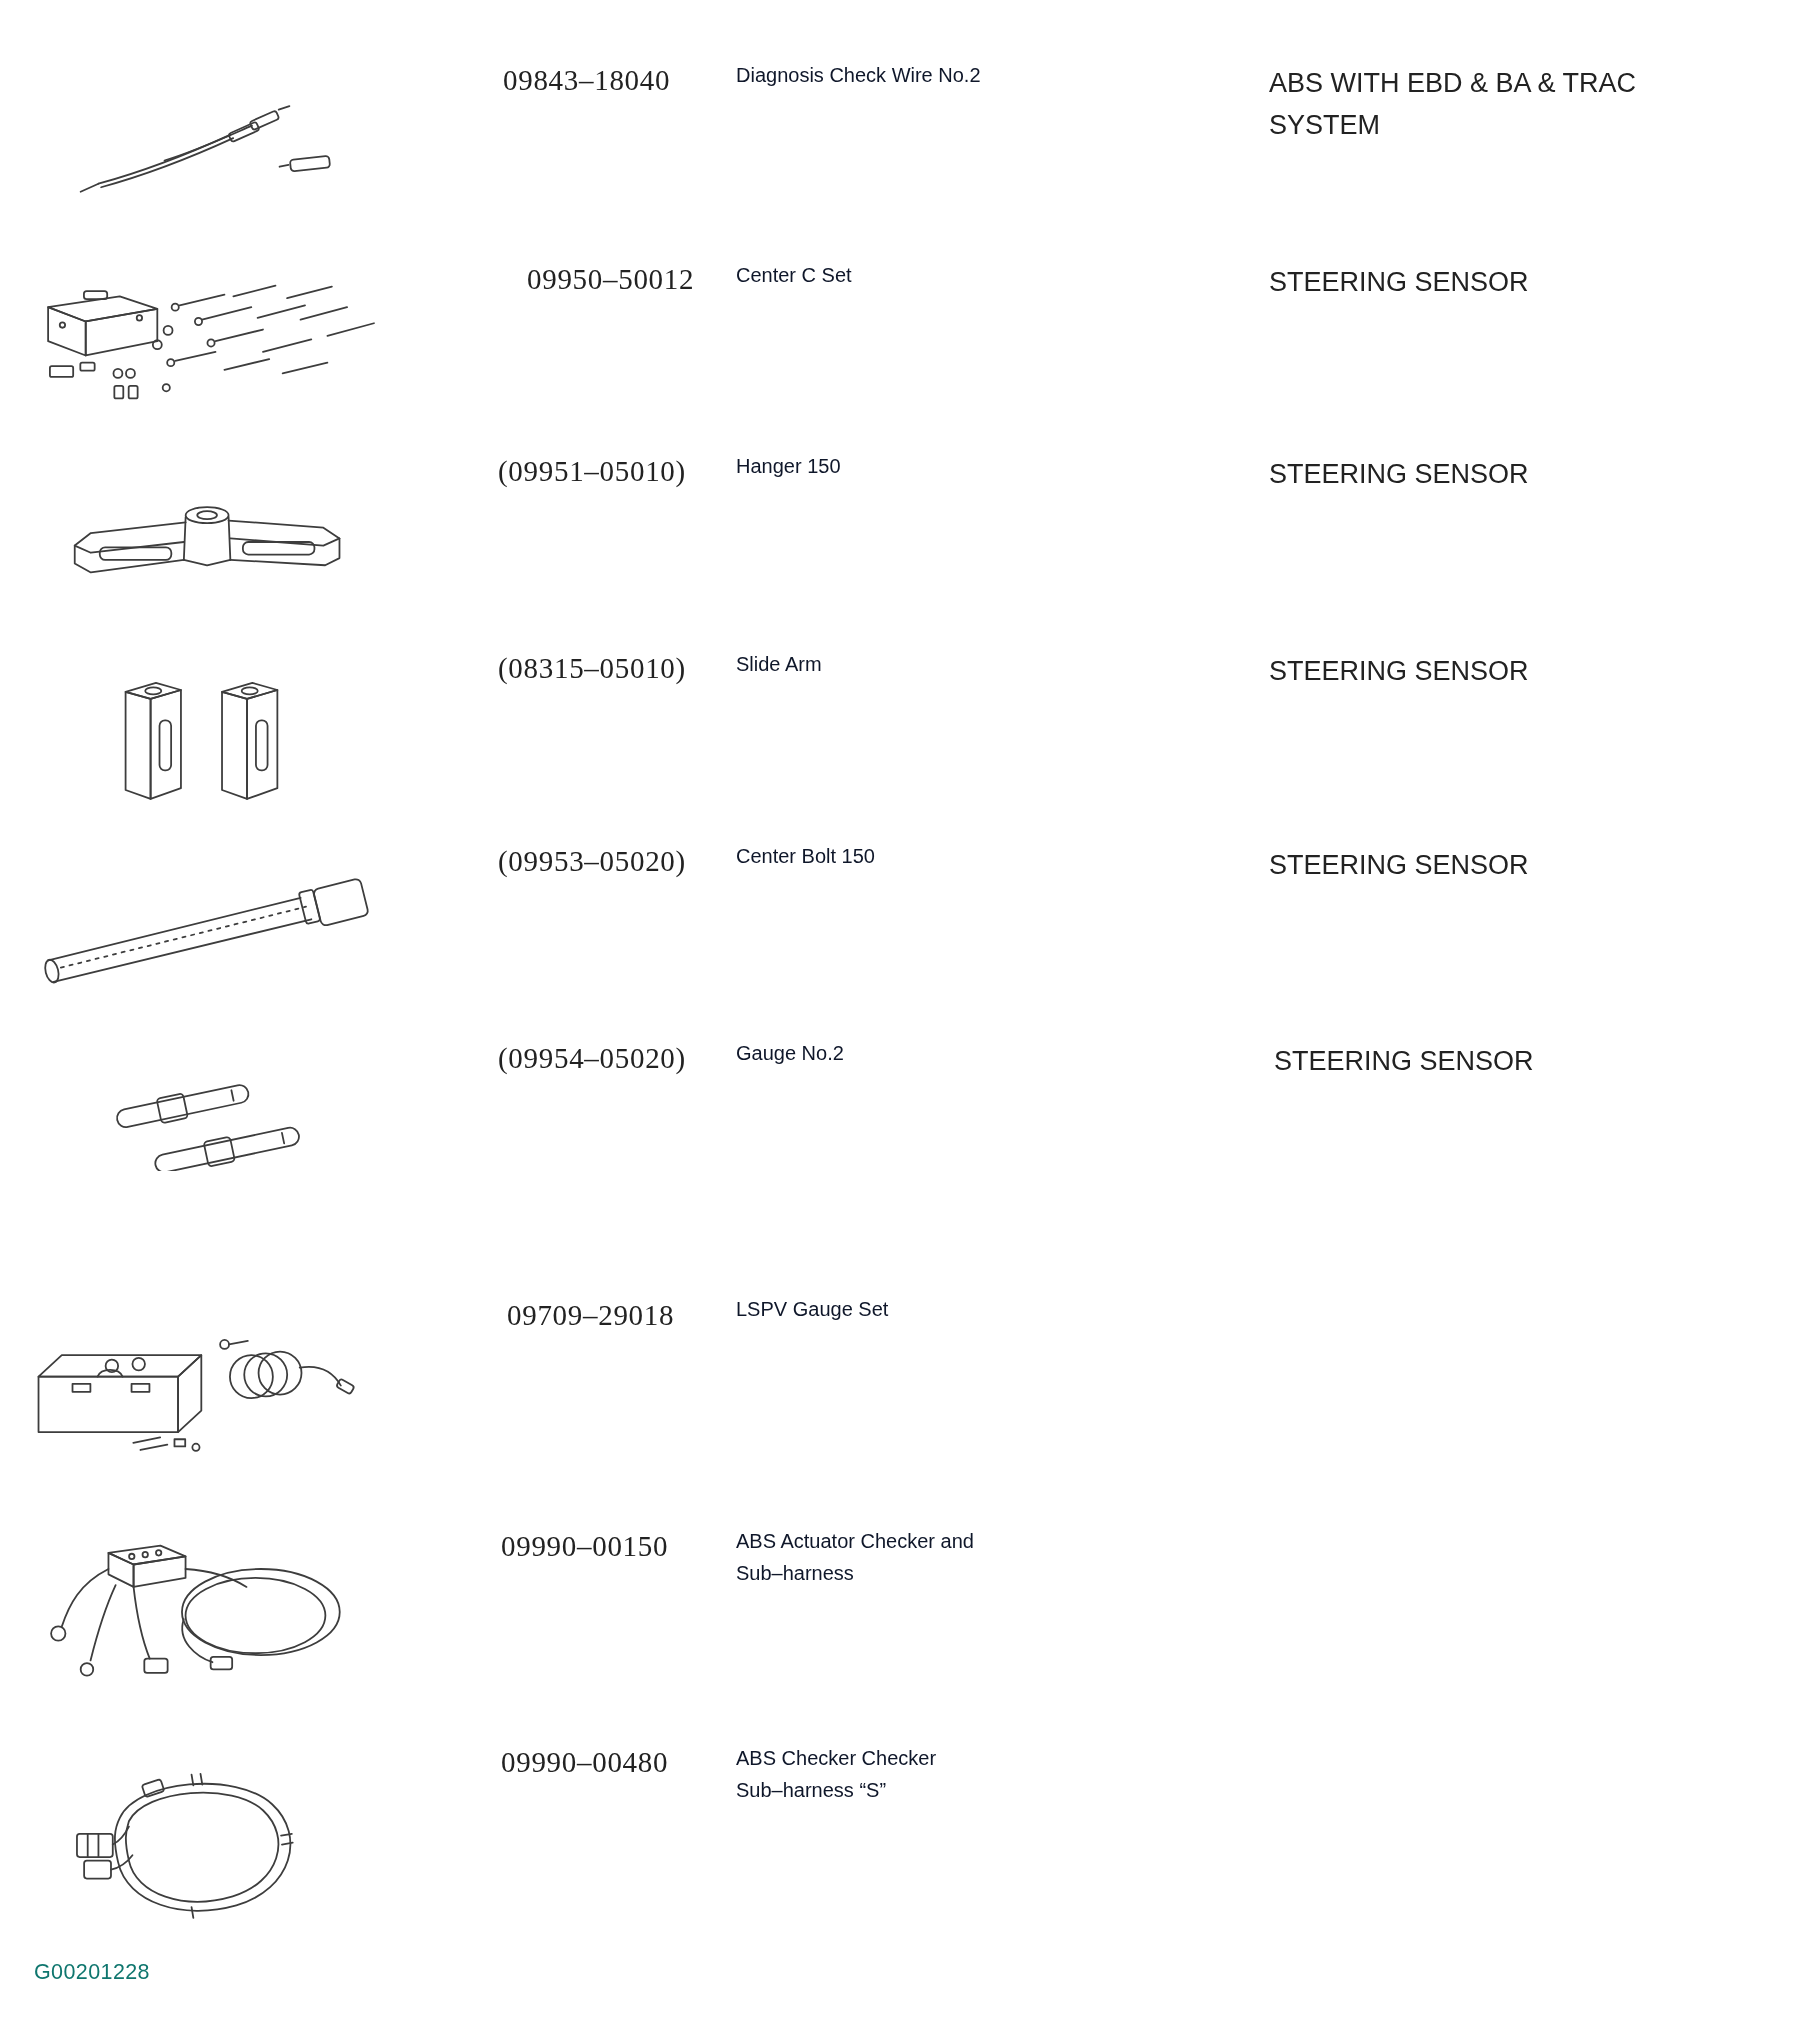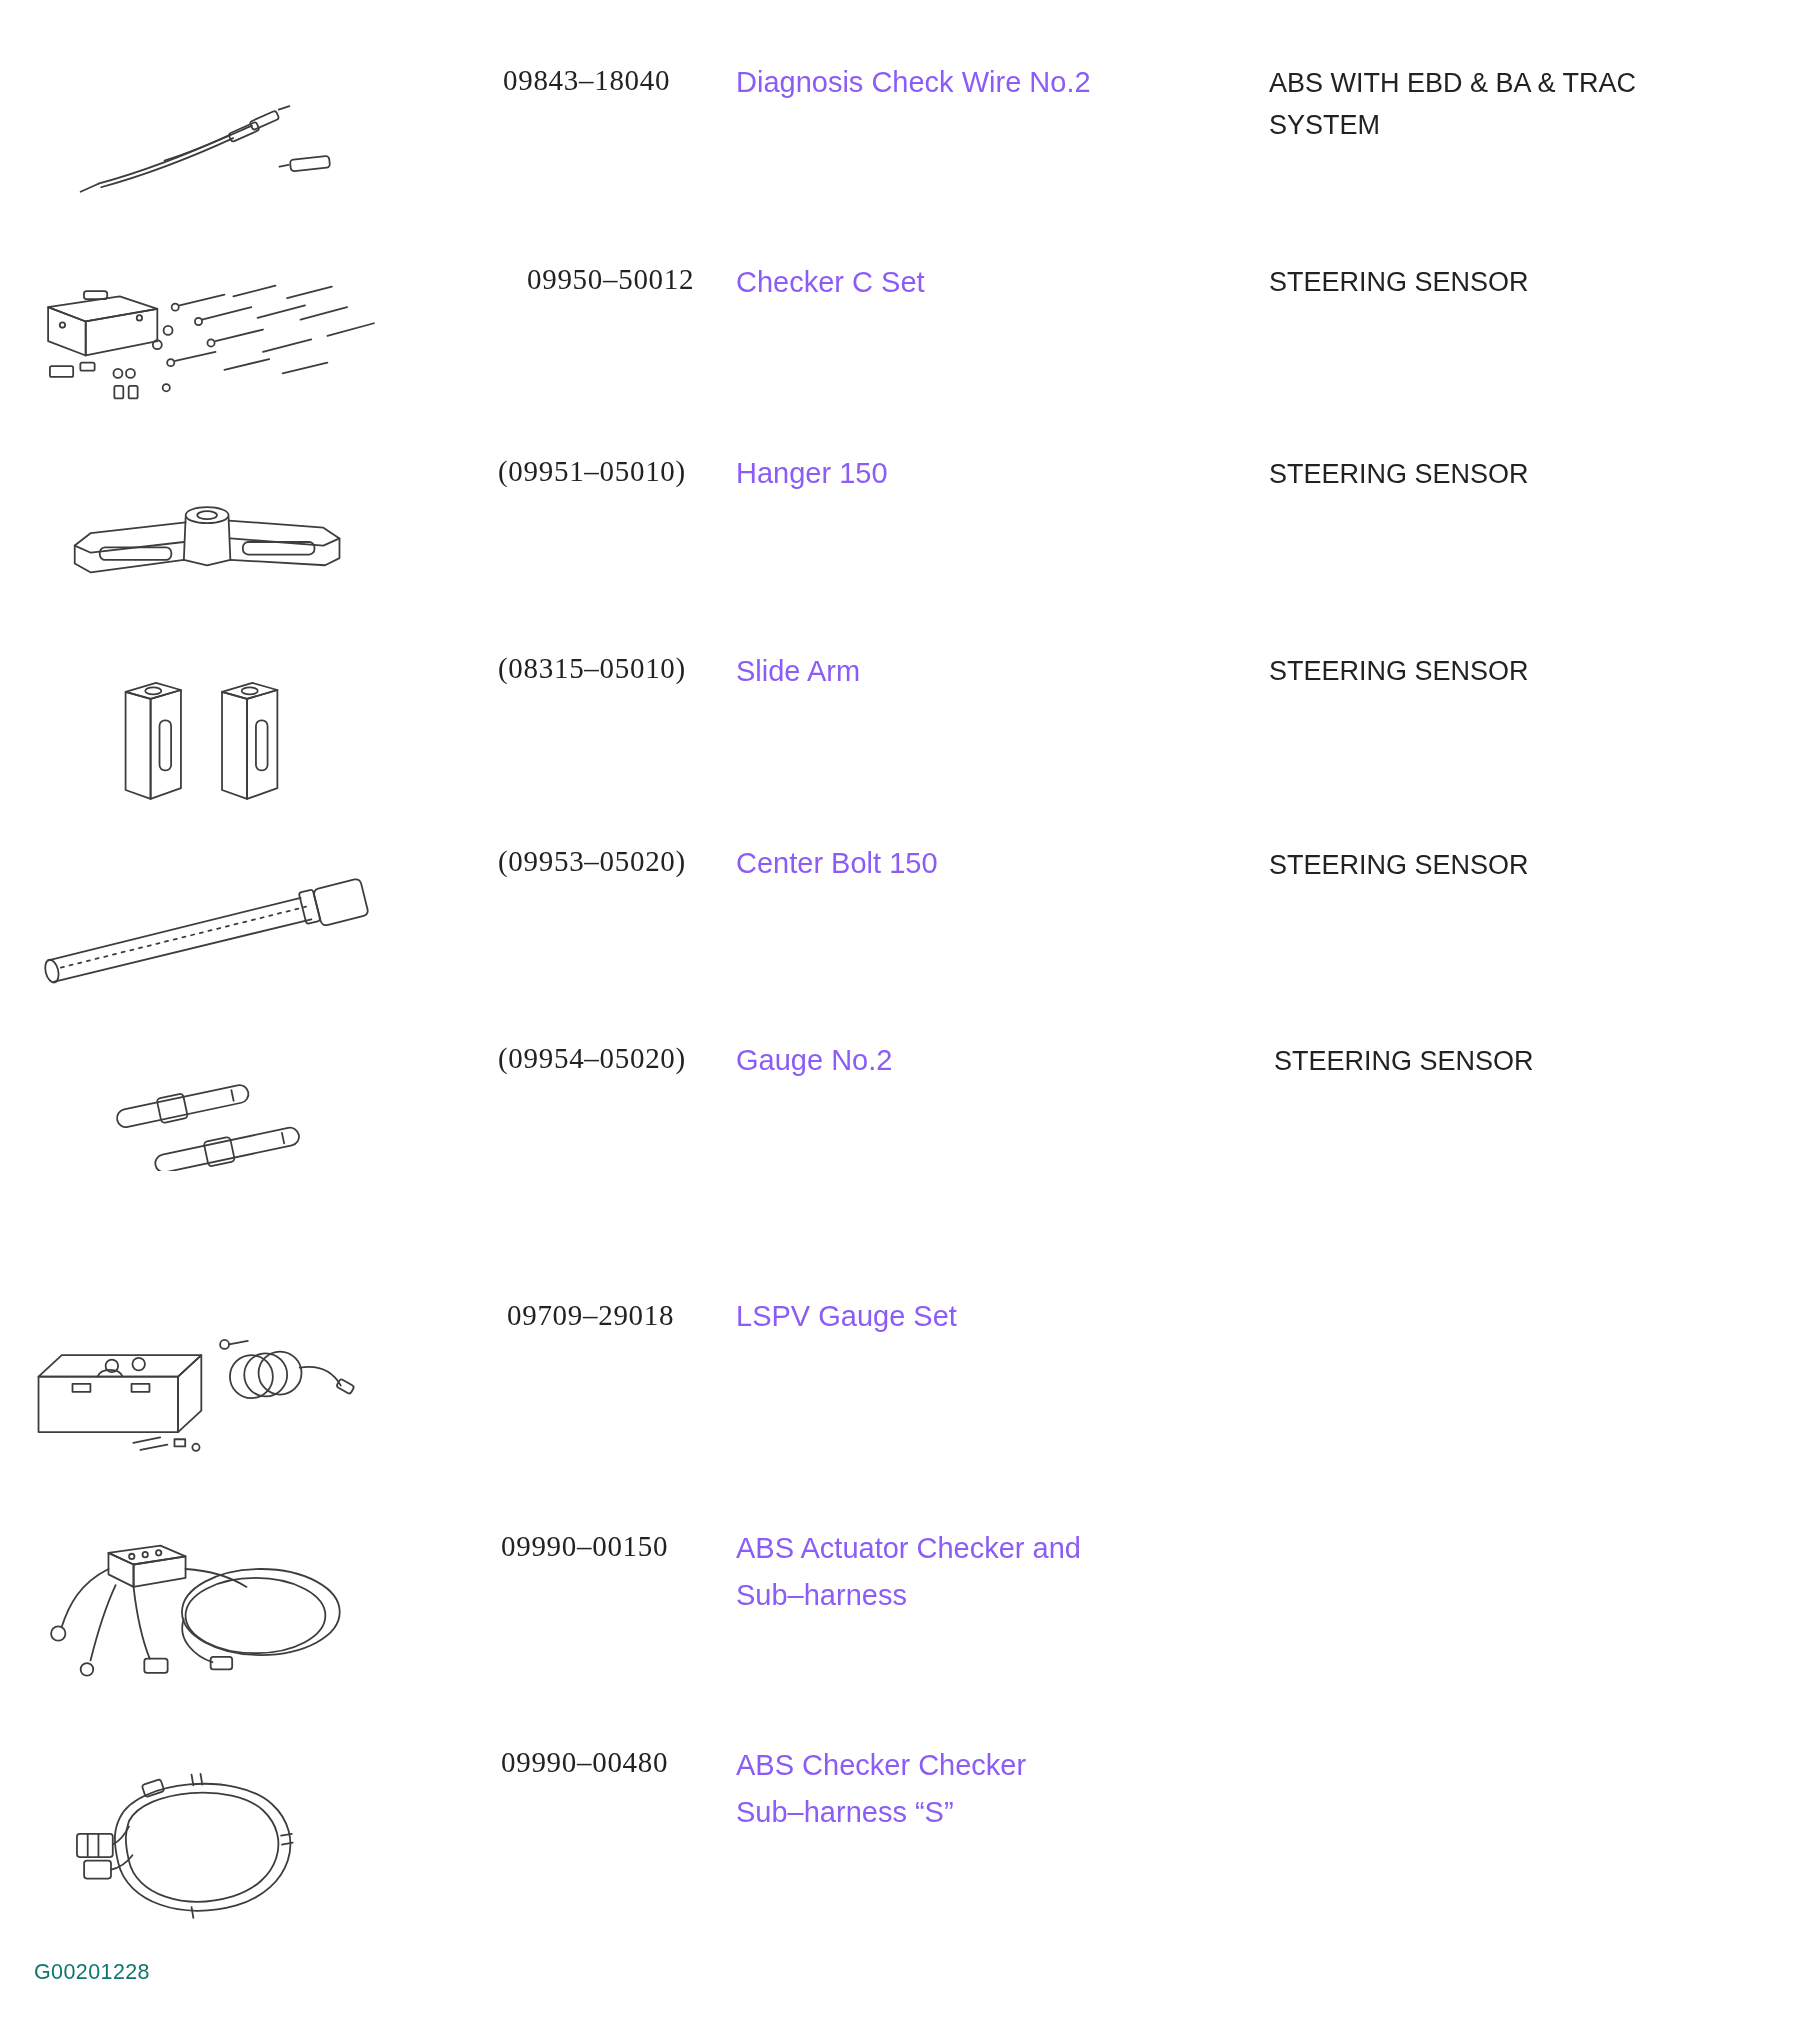--- a/index.html
+++ b/index.html
@@ -15,23 +15,23 @@
   }
   .cell { position: absolute; }
   .part {
     font-family: "Liberation Serif", serif;
     font-size: 29px;
     letter-spacing: 0.7px;
     color: #222;
     white-space: nowrap;
   }
   .name {
-    font-size: 29px;
+    font-size: 20px;
     line-height: 1.62;
-    color: #8b5cf6;
+    color: #0f172a;
     white-space: pre-line;
   }
   .app {
     font-size: 27px;
     line-height: 1.55;
     color: #222;
     white-space: pre-line;
   }
   .illus { position: absolute; }
   .illus svg { display: block; }
@@ -101,21 +101,21 @@
         <circle cx="96" cy="112" r="5"></circle>
         <circle cx="110" cy="112" r="5"></circle>
         <rect x="92" y="126" width="10" height="14" rx="2"></rect>
         <rect x="108" y="126" width="10" height="14" rx="2"></rect>
         <circle cx="150" cy="128" r="4"></circle>
         <circle cx="140" cy="80" r="5"></circle>
         <circle cx="152" cy="64" r="5"></circle>
       </svg>
     </div>
     <div class="cell part" style="left:507px; top:263px;margin-left:20px;">09950–50012</div>
-    <div class="cell name" style="left:736px; top:259px; width:430px;">Checker C Set</div>
+    <div class="cell name" style="left:736px; top:259px; width:430px;">Center C Set</div>
     <div class="cell app" style="left:1269px; top:262px; width:537px;">STEERING SENSOR</div>
   </div>
 
   <div>
     <div class="illus" style="left:64px; top:481px;" aria-label="hanger-150-drawing">
       <svg width="288" height="122" viewBox="0 0 322 136">
         <ellipse cx="160" cy="38" rx="24" ry="9"></ellipse>
         <ellipse cx="160" cy="38" rx="11" ry="4.5"></ellipse>
         <path d="M136,40 L134,88"></path>
         <path d="M184,40 L186,88"></path>

